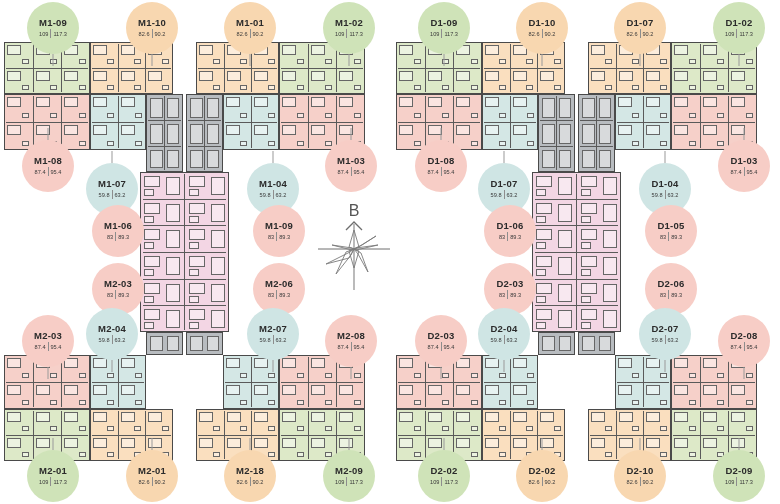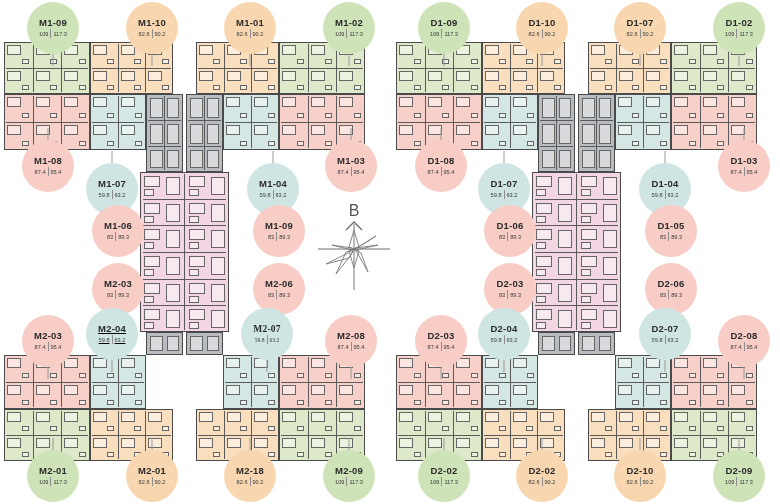--- a/index.html
+++ b/index.html
@@ -892,30 +892,30 @@
       </div>
       <div class="pin c-pink" style="left: 22px; top: 315px;">
         <div class="code">M2-03</div>
         <div class="nums">
           <span class="n">87.4</span>
           <span class="sep"></span>
           <span class="n">95.4</span>
         </div>
         <div class="tail down"></div>
       </div>
-      <div class="pin c-cyan" style="left: 86px; top: 308px; text-decoration: underline;">
+      <div class="pin c-cyan" style="left: 86px; top: 308px;">
         <div class="code">M2-04</div>
         <div class="nums">
           <span class="n">59.8</span>
           <span class="sep"></span>
           <span class="n">63.2</span>
         </div>
         <div class="tail down"></div>
       </div>
-      <div class="pin c-cyan" style="left: 241px; top: 308px; font-family: Liberation Serif, serif;">
+      <div class="pin c-cyan" style="left: 247px; top: 308px;">
         <div class="code">M2-07</div>
         <div class="nums">
           <span class="n">59.8</span>
           <span class="sep"></span>
           <span class="n">63.2</span>
         </div>
         <div class="tail down"></div>
       </div>
       <div class="pin c-pink" style="left: 325px; top: 315px;">
         <div class="code">M2-08</div>

